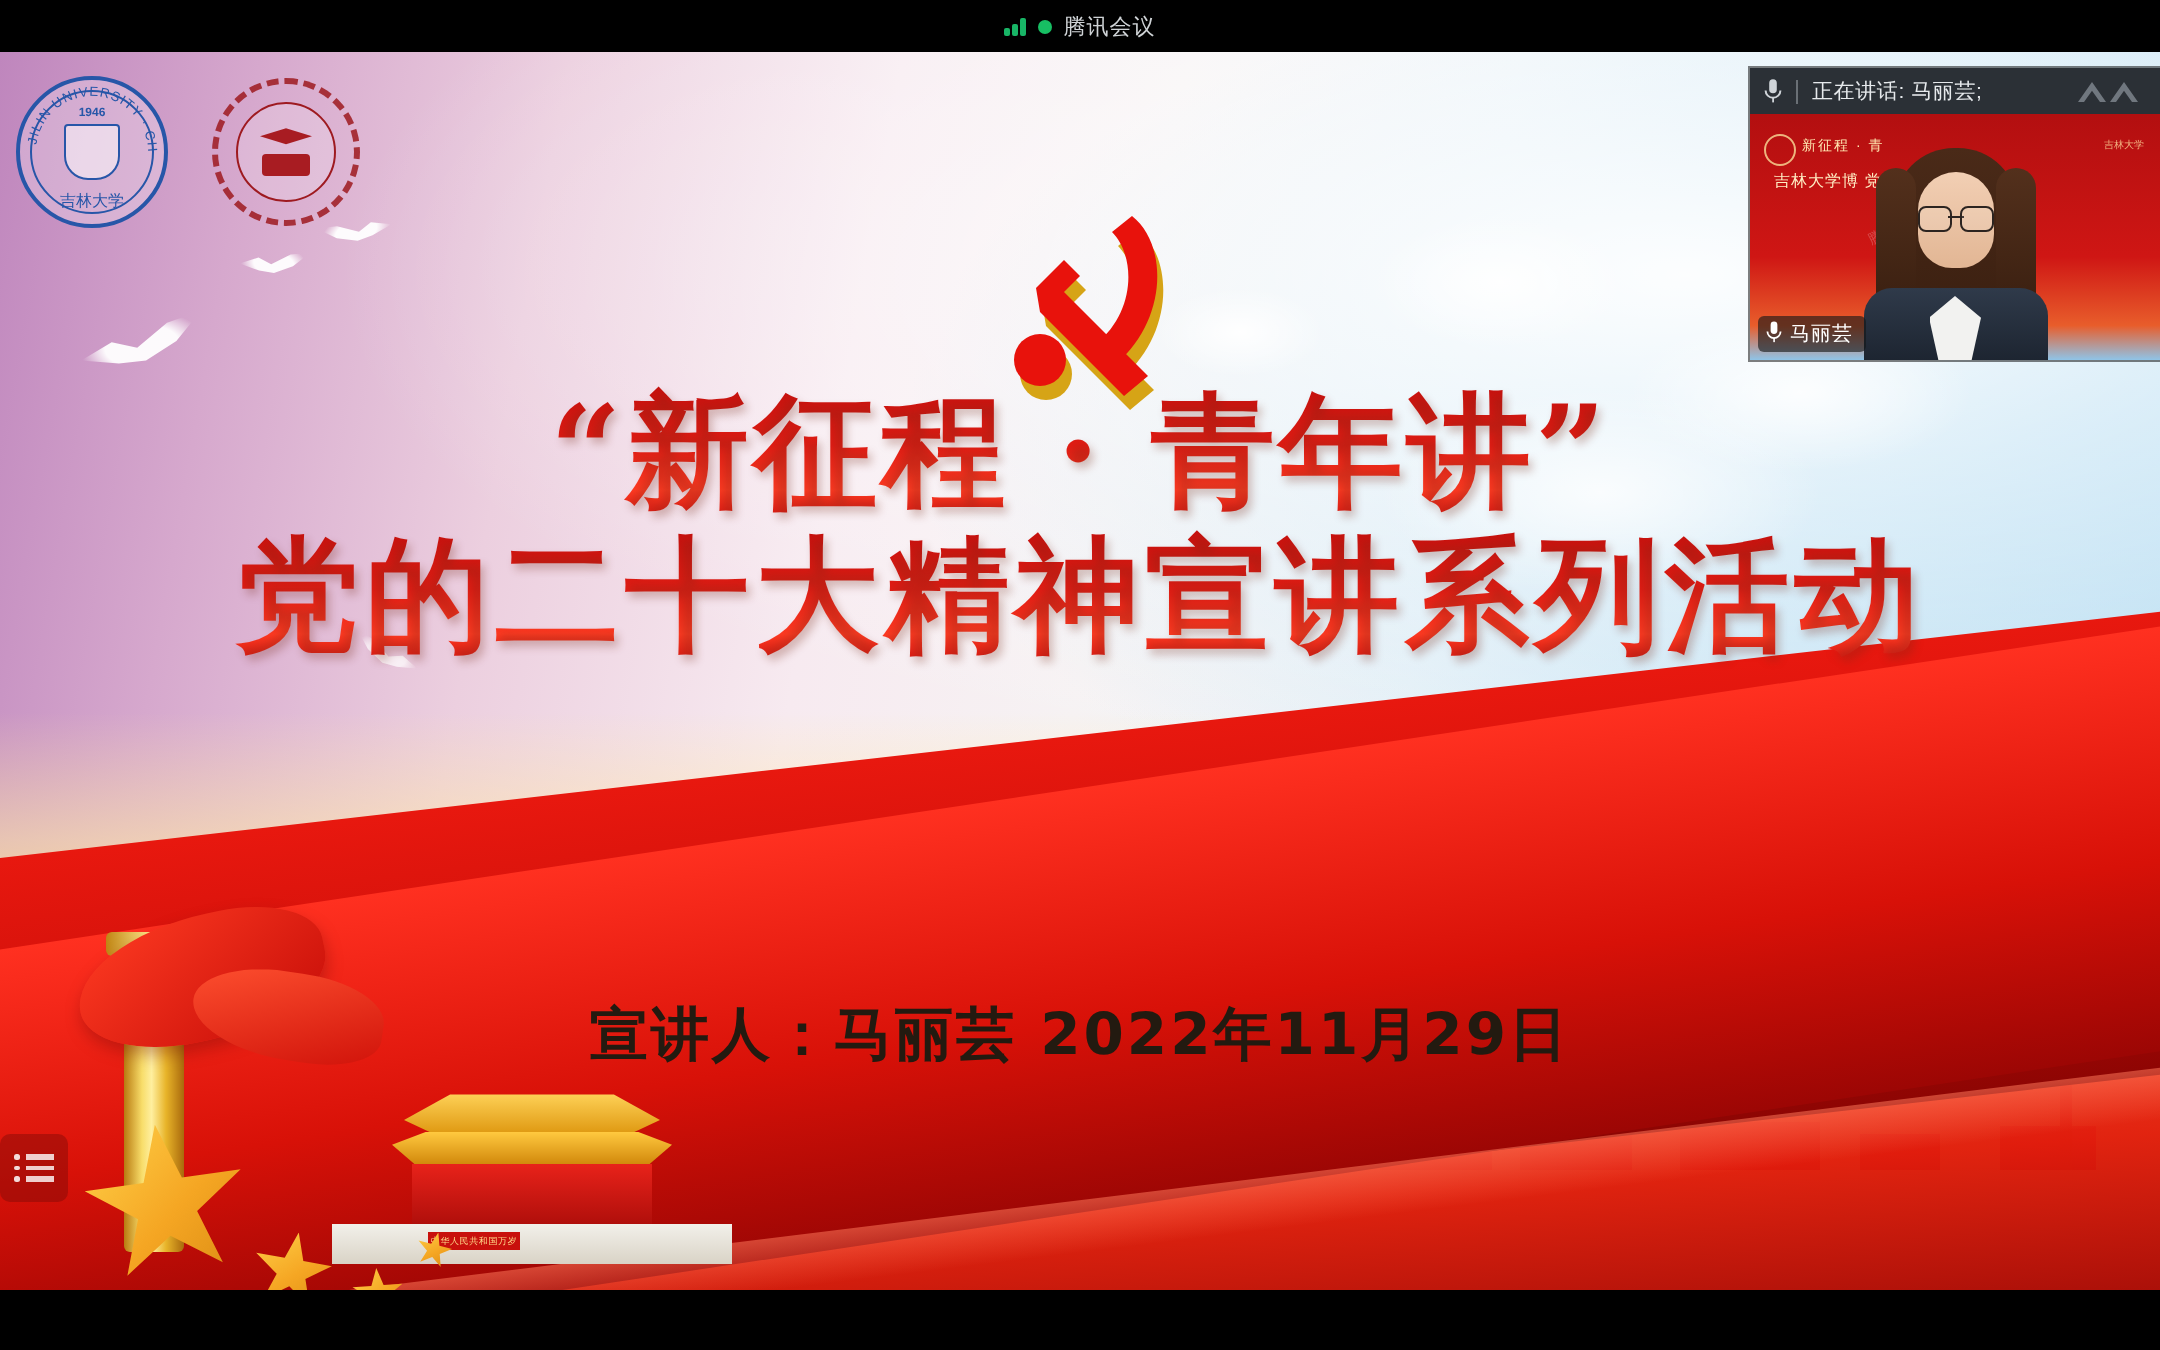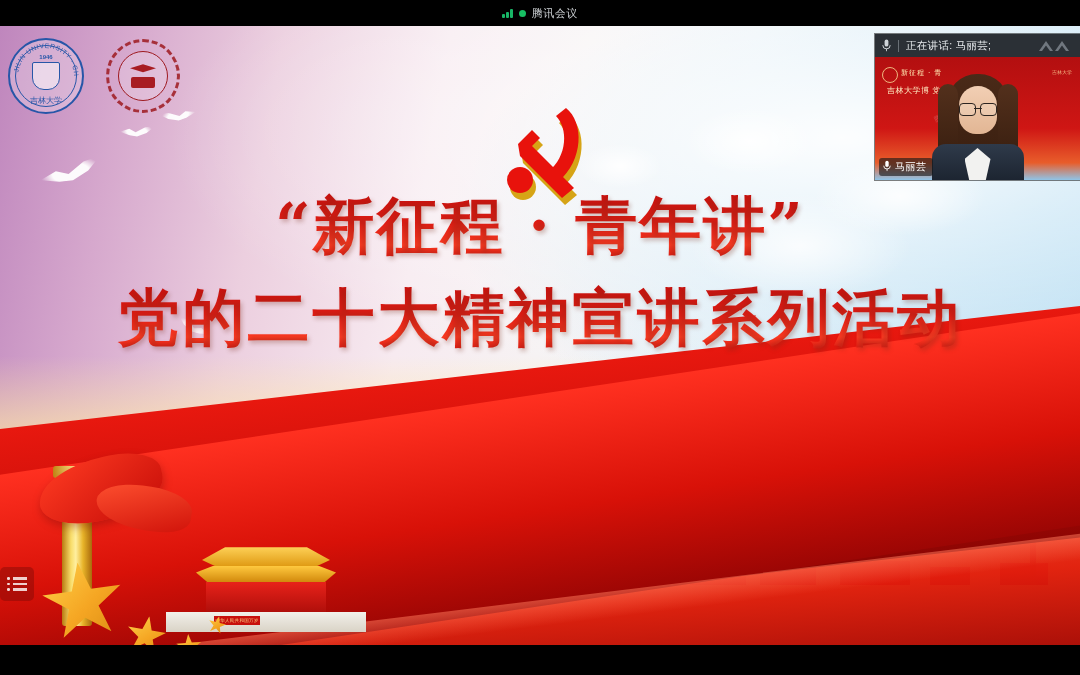--- a/index.html
+++ b/index.html
@@ -110,21 +110,21 @@
       background:#a81c22;border-radius:2px;}
 
   
   .title-wrap{position:absolute;left:0;top:166px;width:1080px;text-align:center;}
   .title1,.title2{
       font-family:"DejaVu Serif","Liberation Serif",serif;font-weight:bold;
       background:linear-gradient(180deg,#c4110e 0%,#e21c14 45%,#ff3a22 78%,#d41410 100%);
       -webkit-background-clip:text;background-clip:text;color:transparent;
       text-shadow:2px 3px 4px rgba(120,40,20,.28);letter-spacing:2px;line-height:1.1;}
   .title1{font-size:62px;}
-  .title2{font-size:62px;margin-top:24px;letter-spacing:3px;}
+  .title2{font-size:62px;margin-top:4px;letter-spacing:3px;}
 
   .banner{position:absolute;left:156px;top:388px;width:780px;height:56px;border-radius:20px;
       background:linear-gradient(180deg,#e01812,#c9100c);
       box-shadow:0 3px 7px rgba(90,10,5,.35);display:flex;align-items:center;justify-content:center;}
   .banner span{color:#fff;font-size:31px;font-weight:bold;letter-spacing:3px;
       font-family:"DejaVu Sans","Liberation Sans",sans-serif;}
 
   .presenter{position:absolute;left:0;top:472px;width:1080px;text-align:center;
       font-size:29px;font-weight:bold;color:#231a10;letter-spacing:1.5px;
       font-family:"DejaVu Sans","Liberation Sans",sans-serif;}
@@ -295,20 +295,21 @@
         </g>
       </svg>
     </div>
 
     <div class="title-wrap">
       <div class="title1">“新征程 · 青年讲”</div>
       <div class="title2">党的二十大精神宣讲系列活动</div>
     </div>
 
 
+    <div class="presenter">宣讲人：马丽芸  2022年11月29日</div>
 
     <div class="listbtn">
       <div class="rows">
         <div>
             <i></i>
             <s></s>
           </div>
         <div>
             <i></i>
             <s></s>

